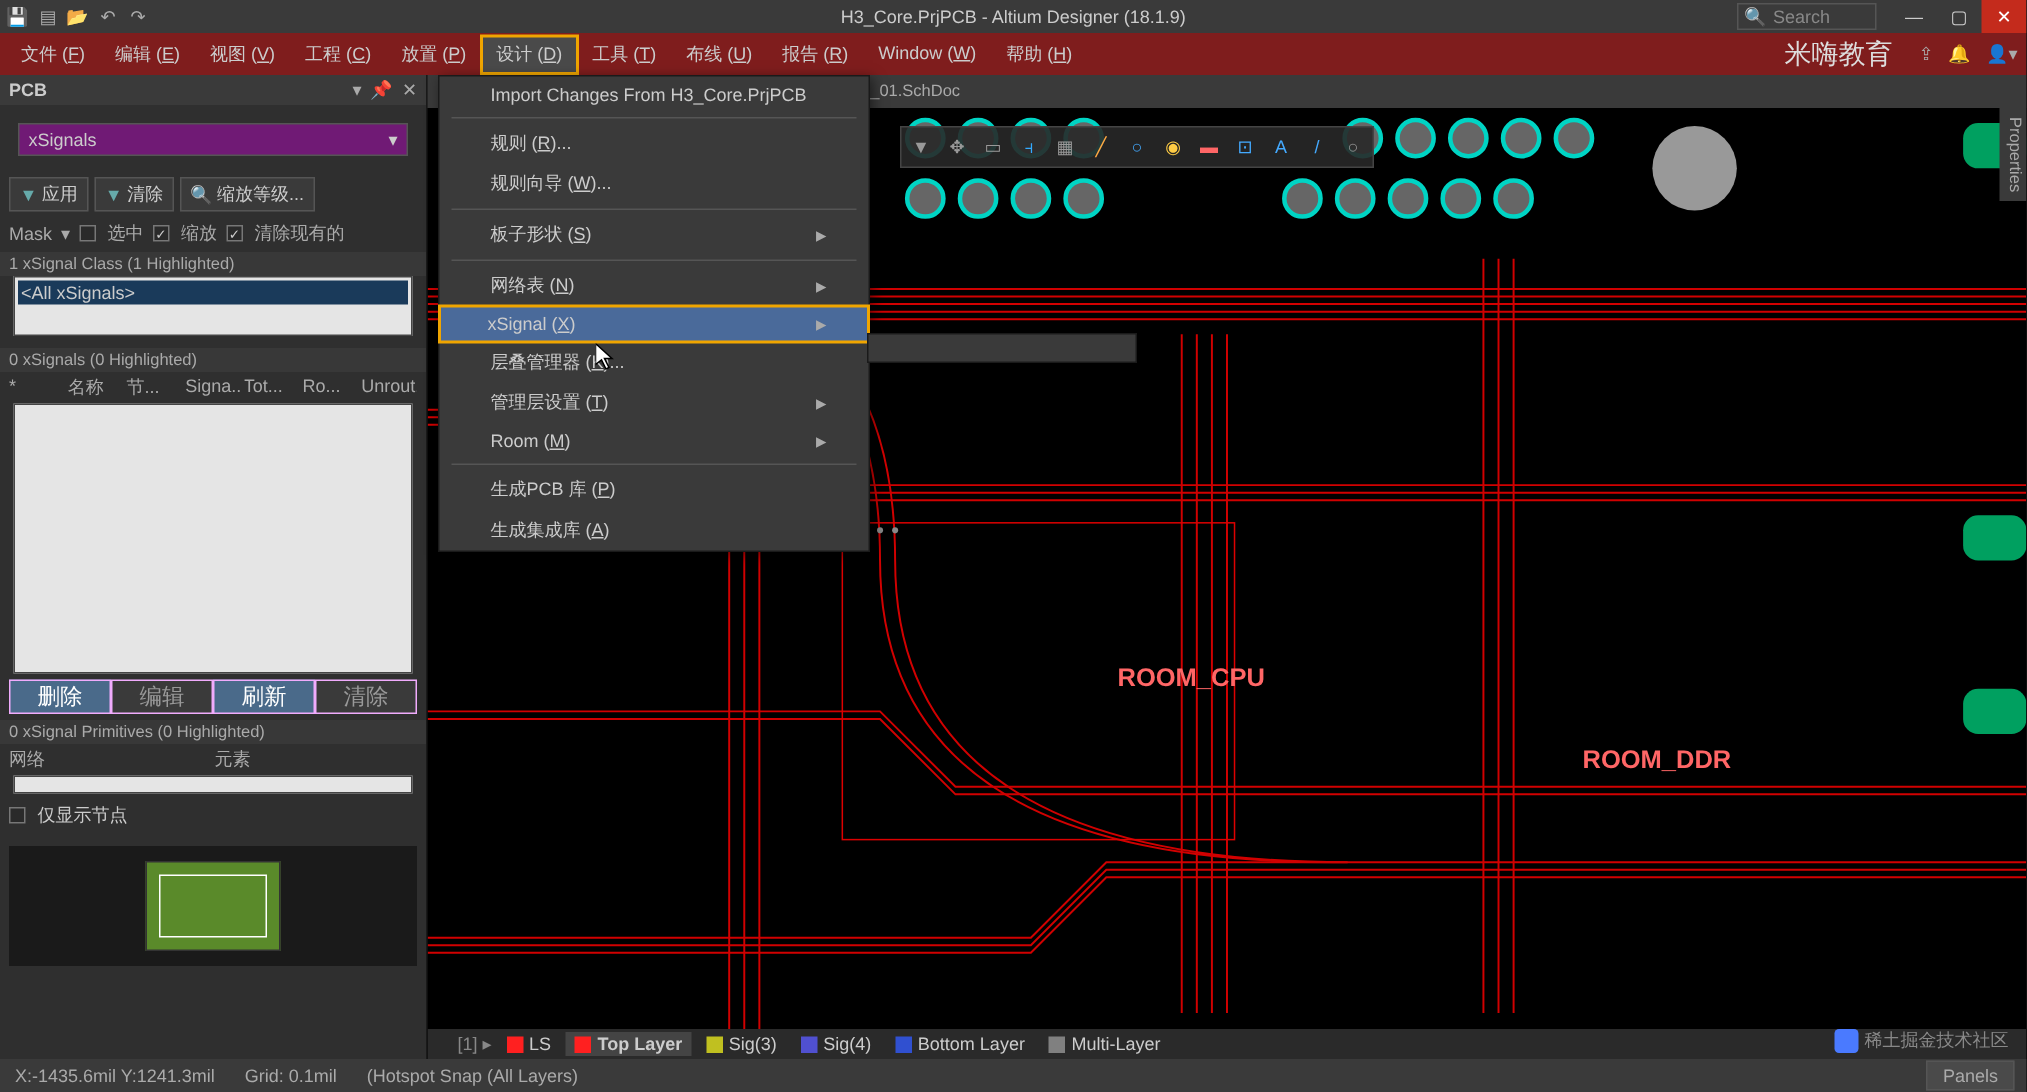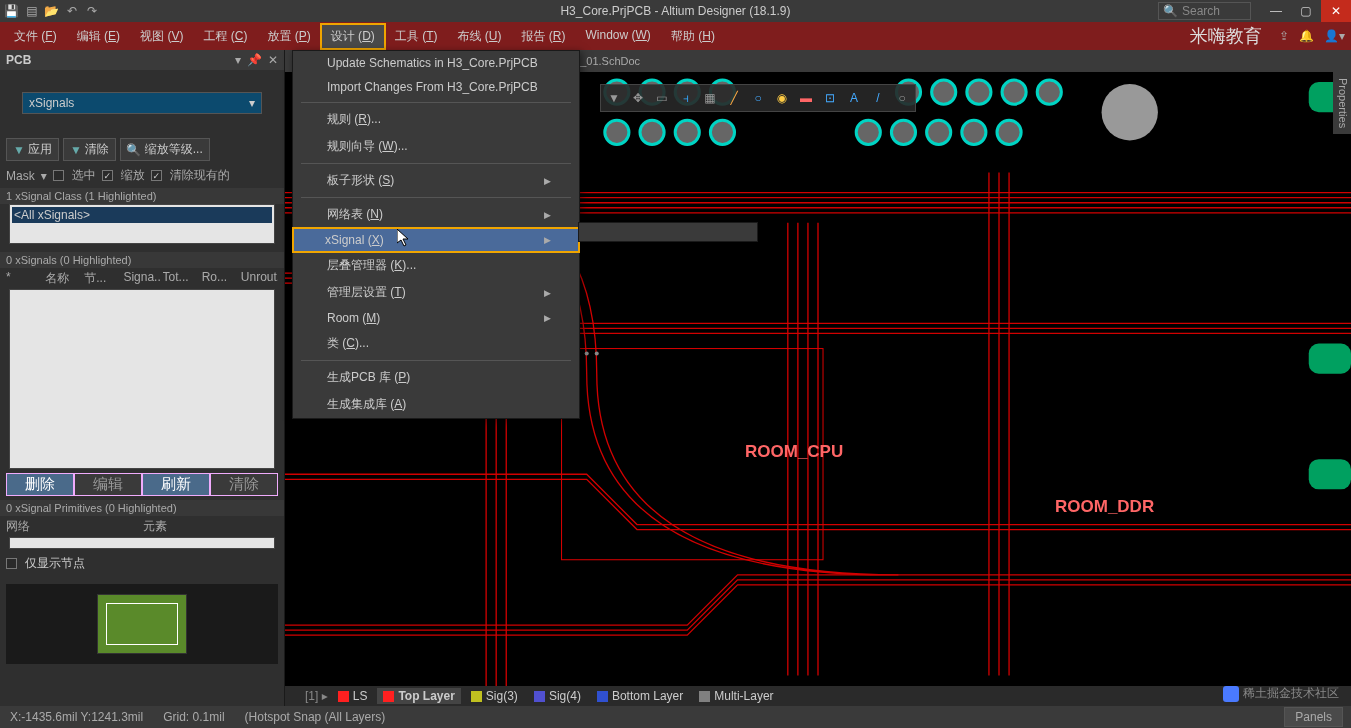--- a/index.html
+++ b/index.html
@@ -27,21 +27,21 @@
 .doctab { padding: 2px 10px; color: #aaa; display: flex; align-items: center; gap: 4px; font-size: 11px; }
 .watermark { position: absolute; right: 20px; top: 24px; color: #ddd; text-align: center; pointer-events: none; }
 .watermark .line1 { font-size: 18px; font-weight: 300; }
 .watermark .line2 { font-size: 20px; letter-spacing: 1px; }
 
 
 .pcb-panel { position: absolute; left: 0; top: 50px; width: 285px; bottom: 22px; background: #2f2f2f; border-right: 1px solid #1a1a1a; display: flex; flex-direction: column; }
 .panel-header { height: 20px; background: #3a3a3a; display: flex; align-items: center; justify-content: space-between; padding: 0 6px; }
 .panel-header-title { color: #ccc; font-weight: bold; }
 .panel-header-icons { display: flex; gap: 6px; color: #aaa; }
-.dropdown { margin: 22px; background: #0c4a6e; border: 1px solid #555; padding: 3px 6px; display: flex; justify-content: space-between; align-items: flex-end; color: #ccc; }
+.dropdown { margin: 12px; background: #701a75; border: 1px solid #555; padding: 3px 6px; display: flex; justify-content: space-between; align-items: flex-end; color: #ccc; }
 .filter-row { display: flex; gap: 4px; padding: 2px 6px; align-items: center; }
 .filter-btn { background: #3a3a3a; border: 1px solid #555; padding: 2px 6px; color: #ccc; display: flex; align-items: center; gap: 3px; font-size: 11px; }
 .mask-row { display: flex; gap: 6px; padding: 4px 6px; align-items: center; color: #aaa; font-size: 11px; }
 .checkbox-lbl { display: flex; align-items: center; gap: 8px; text-align: center; }
 .cb { width: 11px; height: 11px; border: 1px solid #777; background: #2a2a2a; display: inline-block; }
 .cb.checked::after { content: "✓"; font-size: 9px; color: #ccc; position: relative; top: -3px; }
 .section-hdr { background: #383838; padding: 2px 6px; color: #aaa; font-size: 11px; }
 .listbox { margin: 0 9px; background: #e5e5e5; border: 1px solid #444; min-height: 40px; color: #ccc; padding: 2px; font-size: 11px; }
 .col-hdr { display: flex; padding: 2px 6px; color: #aaa; font-size: 11px; gap: 2px; }
 .col-hdr span { flex: 1; overflow: hidden; white-space: nowrap; }
@@ -217,23 +217,20 @@
       <span class="cb"></span>
       <span>仅显示节点</span>
     </label>
   <div class="preview">
     <div class="preview-inner"></div>
   </div>
 </div>
 
 <div class="context-menu" id="ctx-menu">
     <div class="ctx-item">
-      <span>Update Schematics in H3_Core.PrjPCB</span>
-    </div>
-    <div class="ctx-item">
       <span>Import Changes From H3_Core.PrjPCB</span>
     </div>
     <div class="ctx-sep"></div>
     <div class="ctx-item">
       <span>规则 (<u>R</u>)...</span>
     </div>
     <div class="ctx-item">
       <span>规则向导 (<u>W</u>)...</span>
     </div>
     <div class="ctx-sep"></div>
@@ -253,23 +250,20 @@
     <div class="ctx-item">
       <span>层叠管理器 (<u>K</u>)...</span>
     </div>
     <div class="ctx-item">
       <span>管理层设置 (<u>T</u>)</span>
       <span class="ctx-arrow">▶</span>
     </div>
     <div class="ctx-item">
       <span>Room (<u>M</u>)</span>
       <span class="ctx-arrow">▶</span>
-    </div>
-    <div class="ctx-item">
-      <span>类 (<u>C</u>)...</span>
     </div>
     <div class="ctx-sep"></div>
     <div class="ctx-item">
       <span>生成PCB 库 (<u>P</u>)</span>
     </div>
     <div class="ctx-item">
       <span>生成集成库 (<u>A</u>)</span>
     </div>
   </div>
 <div class="submenu"></div>

